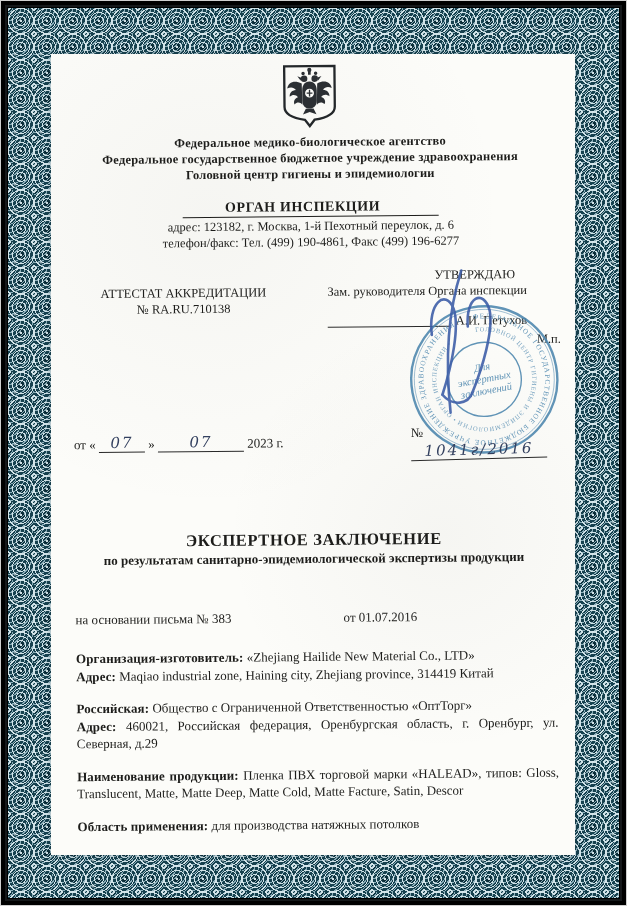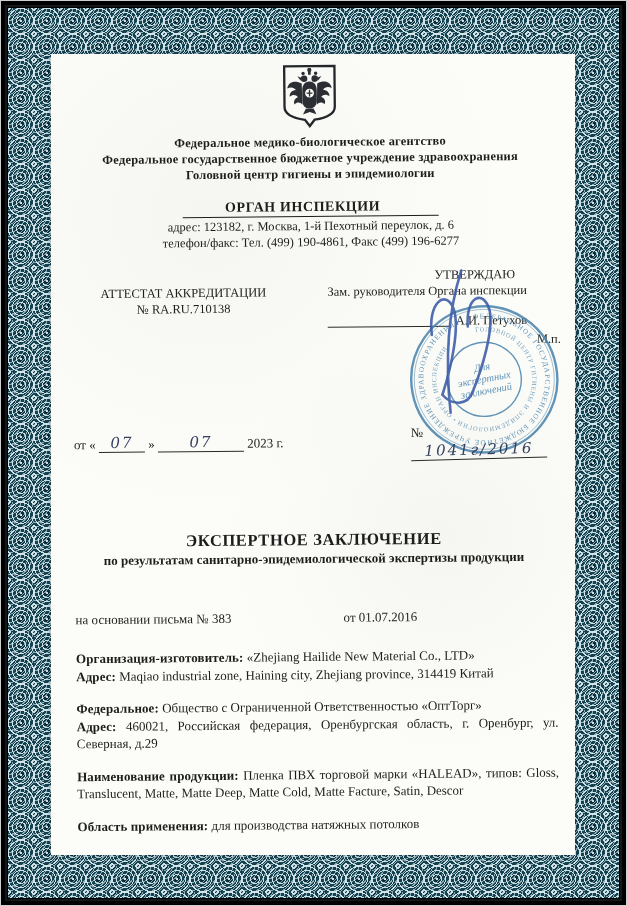--- a/index.html
+++ b/index.html
@@ -212,21 +212,21 @@
         <span>на основании письма № 383</span>
         <span class="right">от 01.07.2016</span>
       </div>
 
       <div class="abs body-wrap">
           <p class="body-par">
             <span class="line"><b>Организация-изготовитель:</b><span> «Zhejiang Hailide New Material Co., LTD»</span></span>
             <span class="line"><b>Адрес:</b><span> Maqiao industrial zone, Haining city, Zhejiang province, 314419 Китай</span></span>
           </p>
           <p class="body-par">
-            <span class="line"><b>Федеральное:</b><span> Общество с Ограниченной Ответственностью «ОптТорг»</span></span>
+            <span class="line"><b>Российская:</b><span> Общество с Ограниченной Ответственностью «ОптТорг»</span></span>
             <span class="line"><b>Адрес:</b><span> 460021, Российская федерация, Оренбургская область, г. Оренбург, ул. Северная, д.29</span></span>
           </p>
           <p class="body-par">
             <span class="line"><b>Наименование продукции:</b><span> Пленка ПВХ торговой марки «HALEAD», типов: Gloss, Translucent, Matte, Matte Deep, Matte Cold, Matte Facture, Satin, Descor</span></span>
           </p>
           <p class="body-par">
             <span class="line"><b>Область применения:</b><span> для производства натяжных потолков</span></span>
           </p>
         </div>
 

